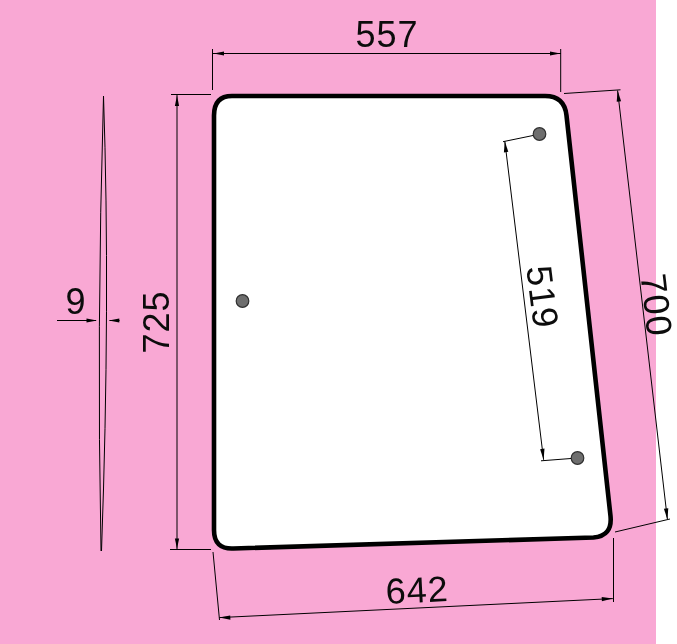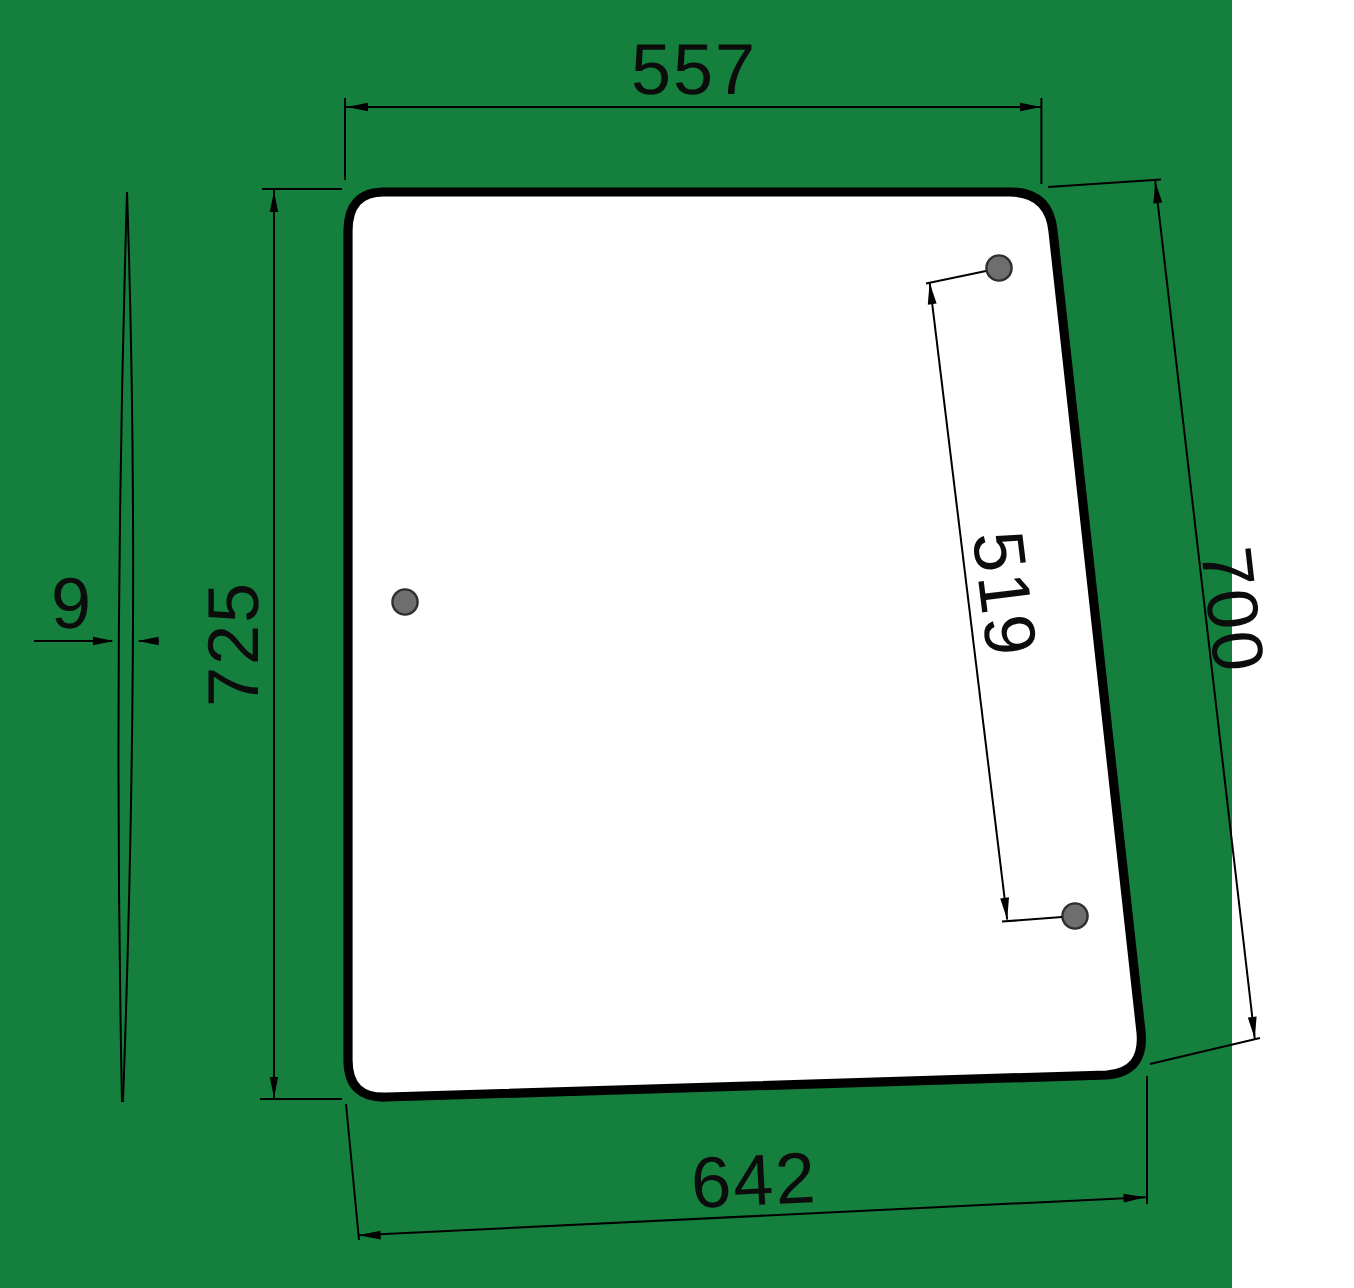--- a/index.html
+++ b/index.html
@@ -7,21 +7,22 @@
     padding: 0;
     width: 677px;
     height: 644px;
     background: #ffffff;
     overflow: hidden;
   }
   .drawing-wrap {
     position: relative;
     width: 616px;
     height: 644px;
-    background: #15803d;
+    background: #f9a8d4;
+    padding-left: 40px;
   }
   svg { display: block; }
   .dim-text {
     font-family: "Liberation Sans", "DejaVu Sans", sans-serif;
     font-size: 36px;
     fill: #0c0c0c;
     letter-spacing: 1px;
   }
   .thin  { stroke: #000000; stroke-width: 1; fill: none; }
   .thick { stroke: #000000; fill: #ffffff; }

